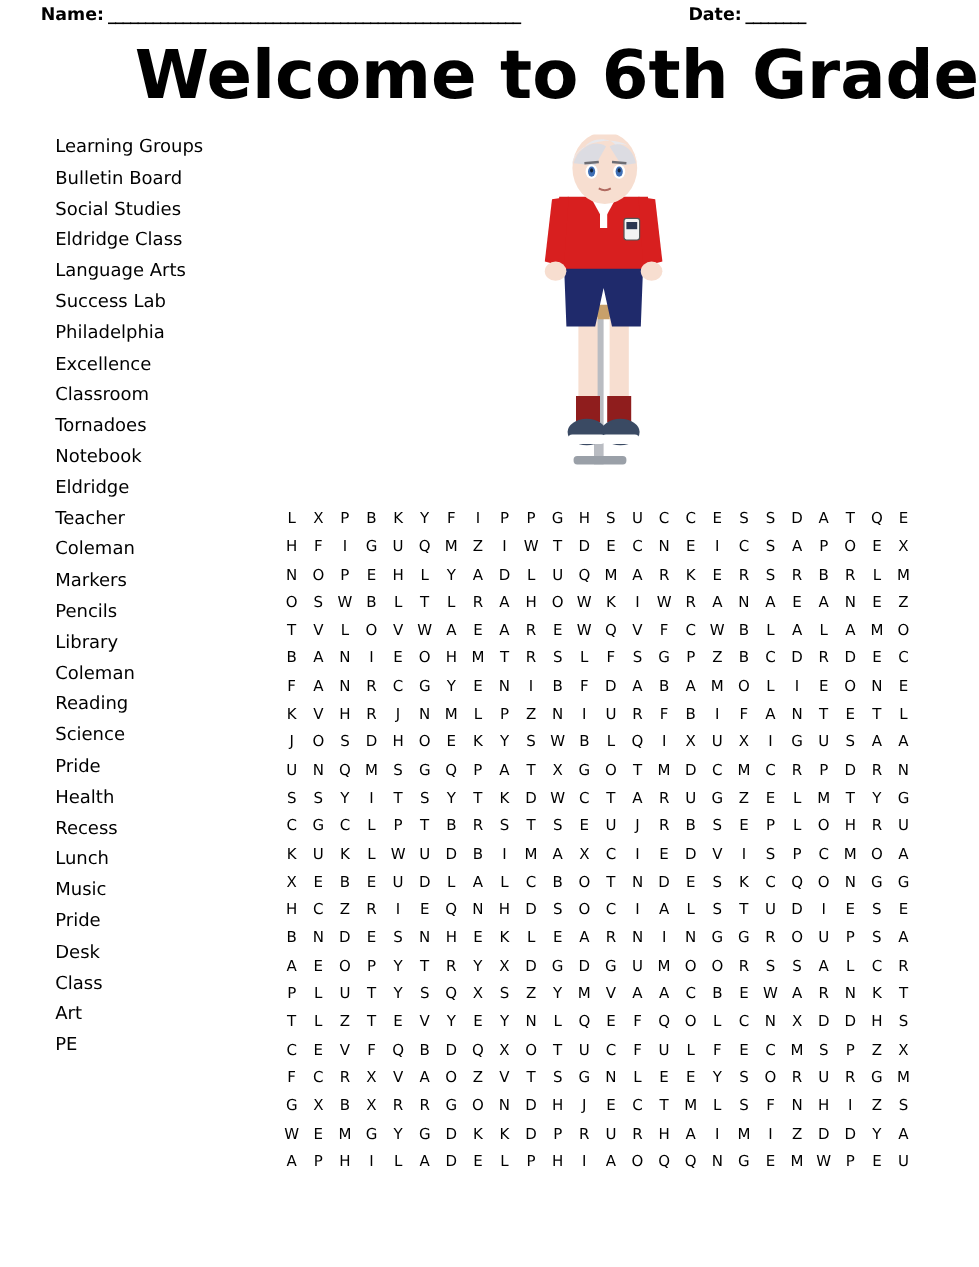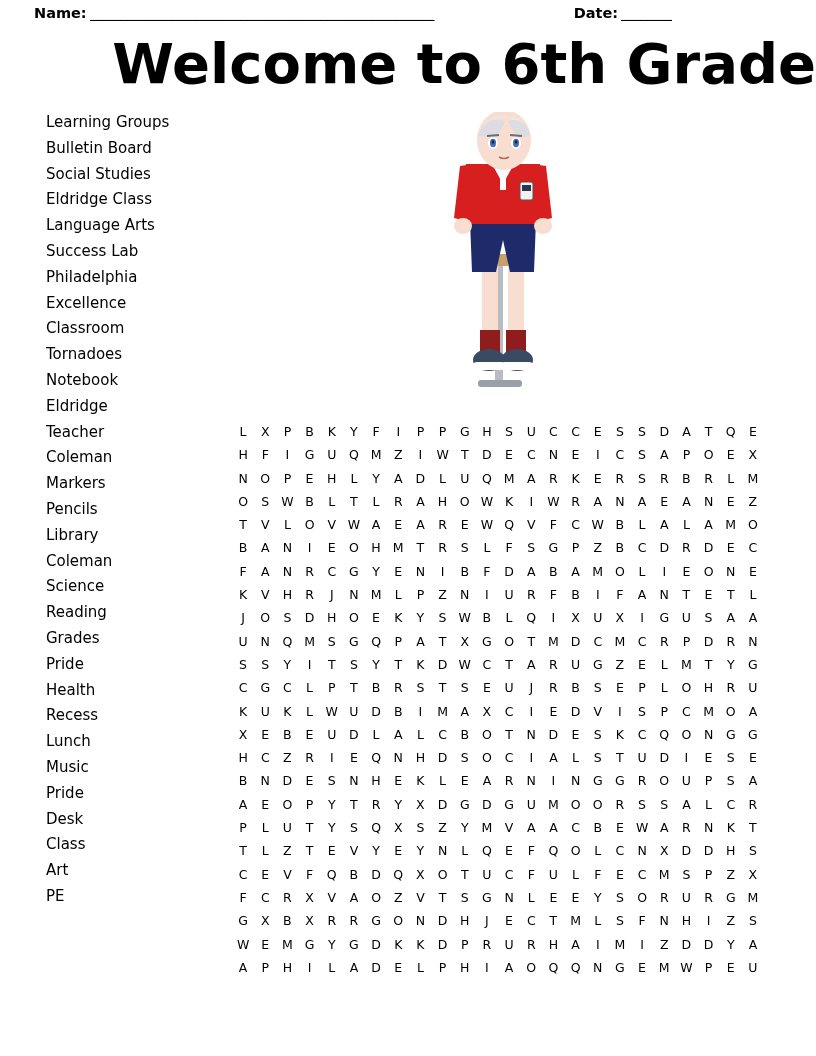--- a/index.html
+++ b/index.html
@@ -137,23 +137,22 @@
       <div class="word-item">Classroom</div>
       <div class="word-item">Tornadoes</div>
       <div class="word-item">Notebook</div>
       <div class="word-item">Eldridge</div>
       <div class="word-item">Teacher</div>
       <div class="word-item">Coleman</div>
       <div class="word-item">Markers</div>
       <div class="word-item">Pencils</div>
       <div class="word-item">Library</div>
       <div class="word-item">Coleman</div>
+      <div class="word-item">Reading</div>
       <div class="word-item">Science</div>
-      <div class="word-item">Reading</div>
-      <div class="word-item">Grades</div>
       <div class="word-item">Pride</div>
       <div class="word-item">Health</div>
       <div class="word-item">Recess</div>
       <div class="word-item">Lunch</div>
       <div class="word-item">Music</div>
       <div class="word-item">Pride</div>
       <div class="word-item">Desk</div>
       <div class="word-item">Class</div>
       <div class="word-item">Art</div>
       <div class="word-item">PE</div>

